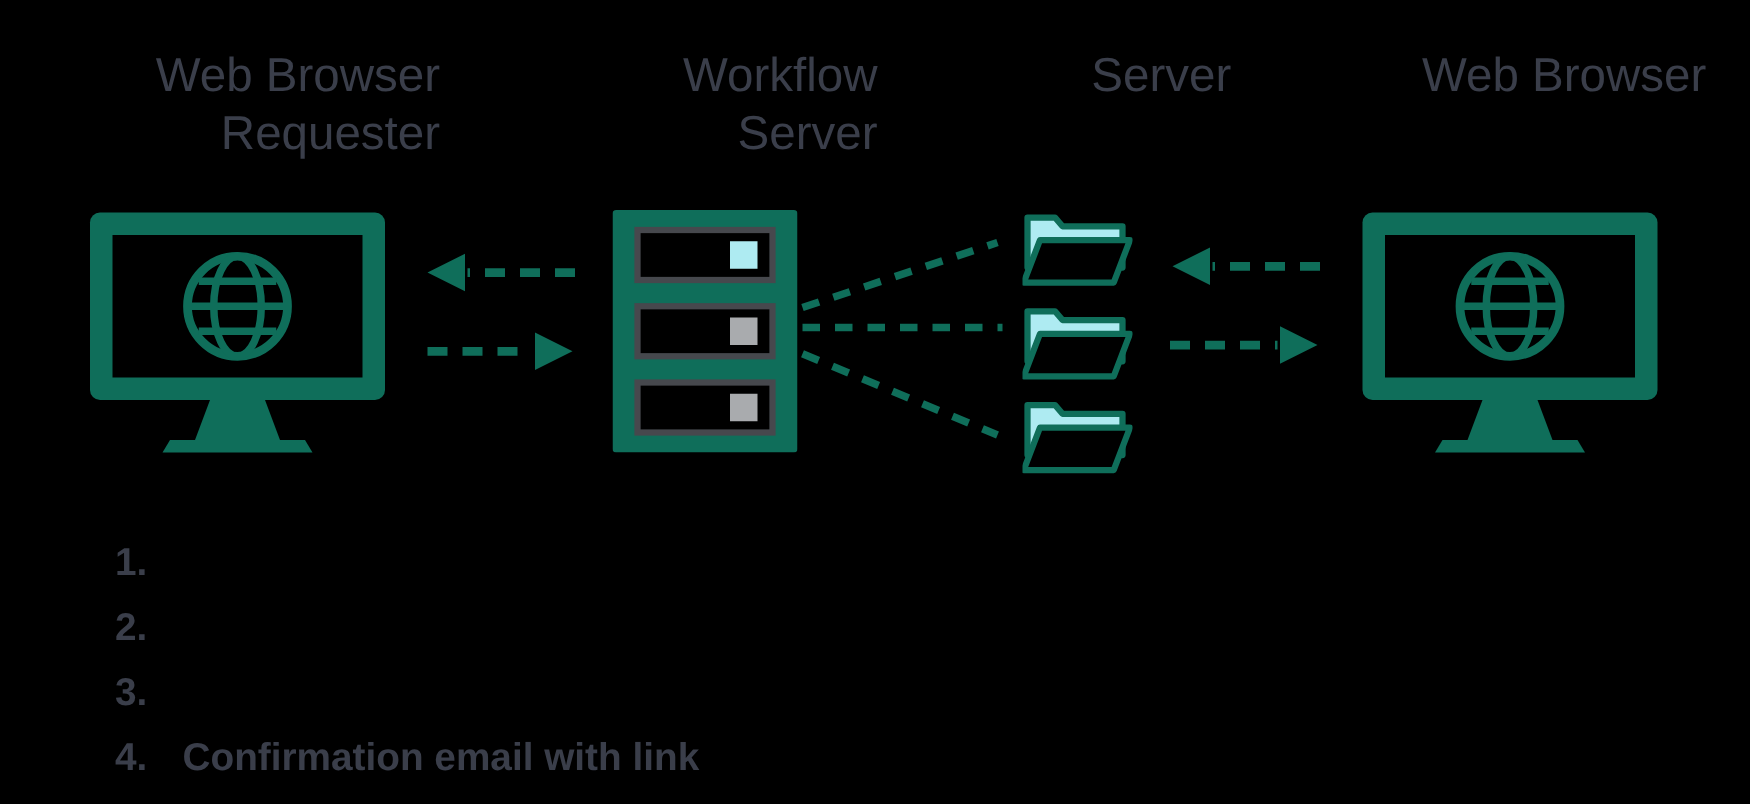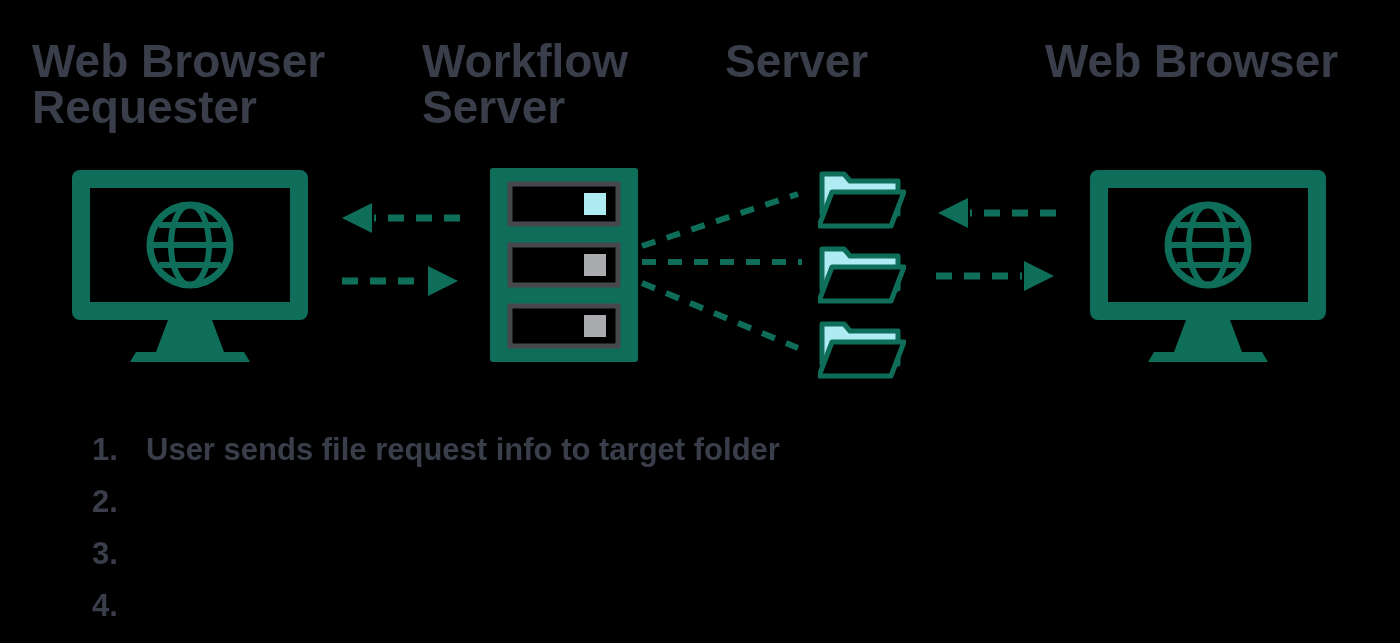--- a/index.html
+++ b/index.html
@@ -15,24 +15,24 @@
   .stage{
     position:relative;
     width:1400px;height:643px;
     background:var(--bg);
     font-family:"Liberation Sans", sans-serif;
     overflow:hidden;
   }
   .heading{
     position:absolute;
     top:38px;
-    text-align:left;
+    text-align:right;
     color:var(--text);
-    font-weight:bold;
-    font-size:46px;
+    font-weight:normal;
+    font-size:38px;
     line-height:46px;
   }
   .icon{position:absolute;}
   .overlay{position:absolute;left:0;top:0;width:1400px;height:643px;pointer-events:none;}
   .f-green{fill:var(--green);}
   .s-green{stroke:var(--green);fill:none;}
   .dashline{stroke:var(--green);stroke-width:7;stroke-dasharray:16 12;fill:none;}
   .fanline{stroke:var(--green);stroke-width:6;stroke-dasharray:14 12;fill:none;}
   .steps{
     position:absolute;
@@ -143,26 +143,26 @@
     <g>
       <line class="fanline" x1="642" y1="246" x2="798" y2="194"></line>
       <line class="fanline" x1="642" y1="262" x2="802" y2="262"></line>
       <line class="fanline" x1="642" y1="283" x2="798" y2="348"></line>
     </g>
   </svg>
 
   <ol class="steps">
     <li>
       <span class="num">1.</span>
-      <span class="txt">User sends file request info to target folder</span>
     </li>
     <li>
       <span class="num">2.</span>
     </li>
     <li>
       <span class="num">3.</span>
     </li>
     <li>
       <span class="num">4.</span>
+      <span class="txt">Confirmation email with link</span>
     </li>
   </ol>
 
 </div>
 
 </body></html>

